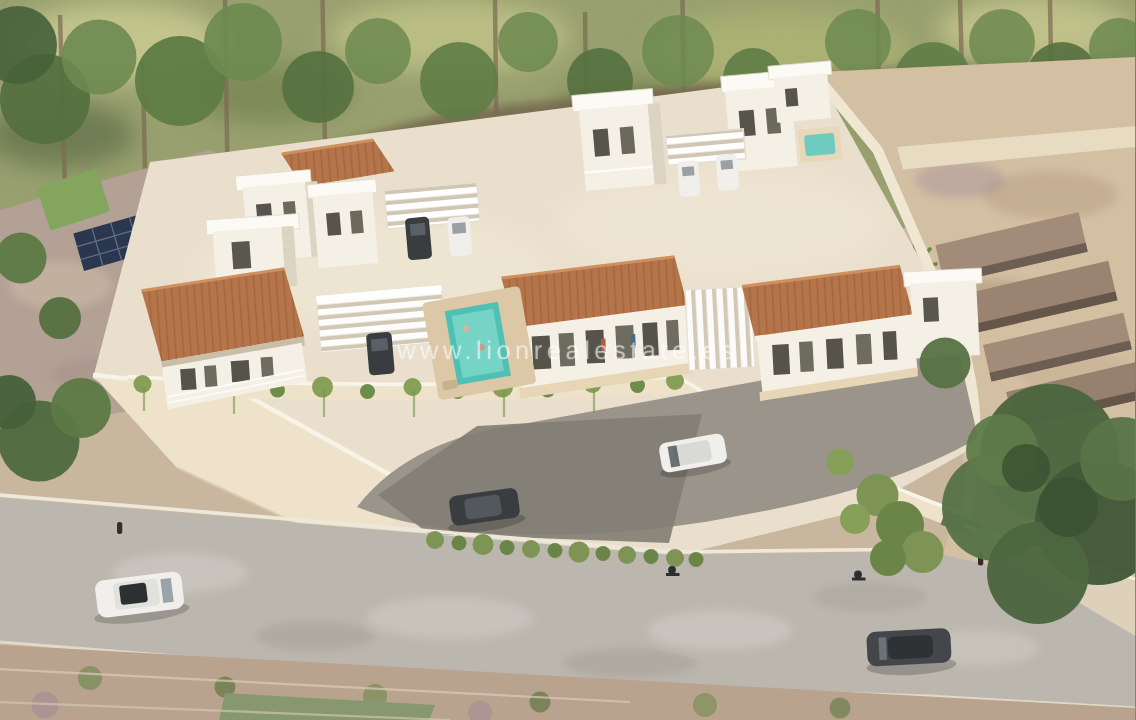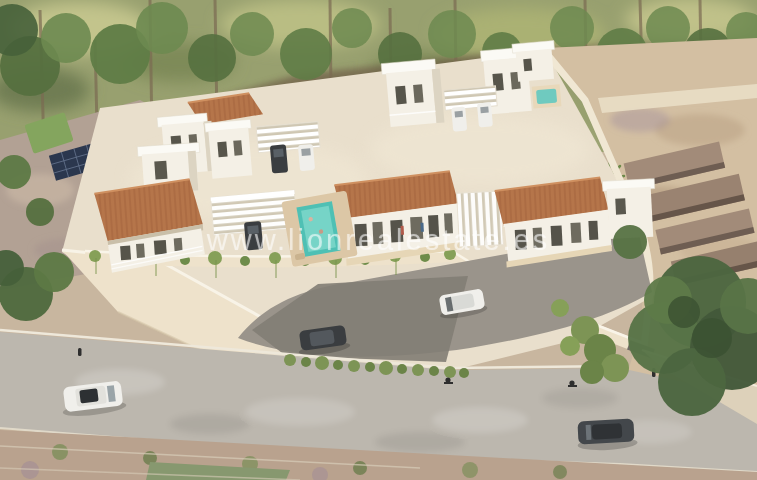--- a/index.html
+++ b/index.html
@@ -1,21 +1,21 @@
 <!DOCTYPE html>
 <html><head>
 <meta charset="utf-8">
 <style>
   html,body{margin:0;padding:0;background:#222;}
   .stage{position:relative;width:757px;height:480px;overflow:hidden;background:#c8b69f;font-family:"Liberation Sans",sans-serif;}
   .stage svg{position:absolute;inset:0;display:block;}
   .watermark{
     position:absolute;left:0;top:224px;width:100%;
     text-align:center;
-    font-size:29px;letter-spacing:3px;font-weight:400;
+    font-size:17px;letter-spacing:3px;font-weight:400;
     color:rgba(255,255,255,0.55);
     text-shadow:0 0 2px rgba(255,255,255,0.15);
     pointer-events:none;user-select:none;
   }
 </style>
 </head>
 <body>
 
 <div class="stage">
 <svg viewBox="0 0 757 480" width="757" height="480" xmlns="http://www.w3.org/2000/svg">

